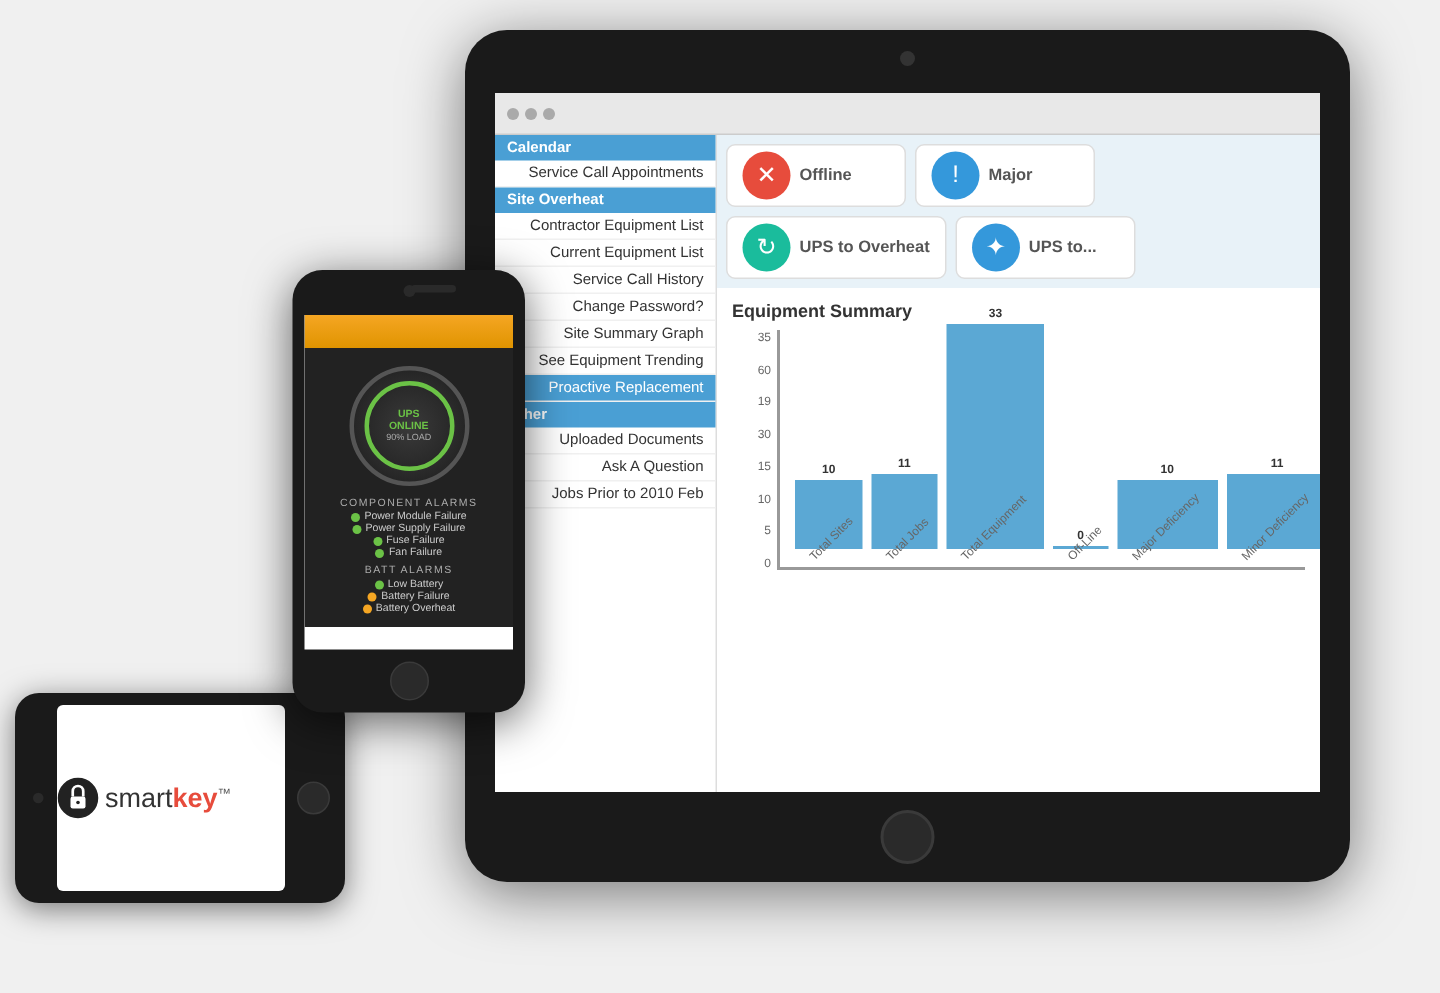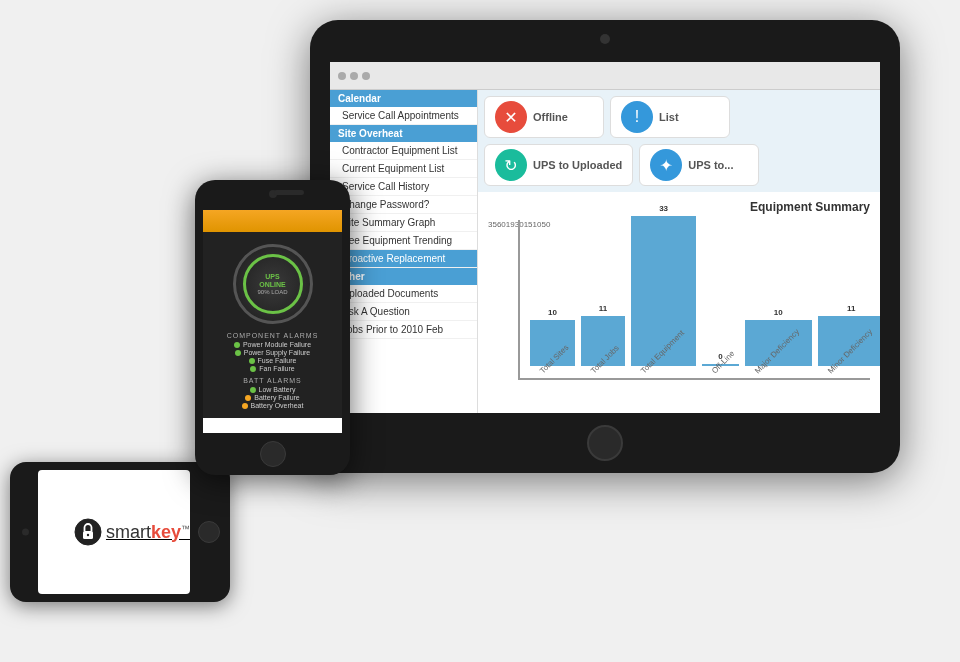--- a/index.html
+++ b/index.html
@@ -11,21 +11,21 @@
       overflow: hidden;
       position: relative;
     }
 
     
     .tablet {
       position: absolute;
       top: 20px;
       left: 310px;
       width: 590px;
-      height: 453px;
+      height: 568px;
       background: #1a1a1a;
       border-radius: 28px;
       box-shadow: 0 8px 40px rgba(0,0,0,0.5);
     }
     .tablet-camera {
       position: absolute;
       top: 14px;
       left: 50%;
       transform: translateX(-50%);
       width: 10px; height: 10px;
@@ -87,20 +87,21 @@
       padding: 3px 8px;
       font-size: 10px;
       font-weight: bold;
     }
     .nav-item {
       padding: 3px 8px 3px 12px;
       color: #333;
       font-size: 10px;
       border-bottom: 1px solid #f0f0f0;
       cursor: pointer;
+      text-align: right;
     }
     .nav-item.active {
       background: #4a9fd4;
       color: #fff;
     }
     .nav-section-header.other { background: #4a9fd4; }
 
     
     .main-content {
       flex: 1;
@@ -149,21 +150,21 @@
     .chart-area {
       flex: 1;
       padding: 8px 10px;
       background: #fff;
     }
     .chart-title {
       font-size: 12px;
       font-weight: bold;
       color: #333;
       margin-bottom: 6px;
-      text-align: right;
+      text-align: left;
     }
     .bar-chart {
       display: flex;
       align-items: flex-end;
       height: 160px;
       gap: 6px;
       padding: 0 10px;
       border-left: 2px solid #999;
       border-bottom: 2px solid #999;
       position: relative;
@@ -348,22 +349,21 @@
     .iphone-screen-land {
       position: absolute;
       top: 8px;
       left: 28px;
       right: 40px;
       bottom: 8px;
       background: #fff;
       border-radius: 4px;
       display: flex;
       align-items: center;
-      justify-content: flex-end;
-      text-decoration: underline;
+      justify-content: flex-start;
     }
     .smartkey-logo {
       display: flex;
       align-items: center;
       gap: 4px;
     }
     .smartkey-icon {
       width: 28px; height: 28px;
     }
   </style>
@@ -400,37 +400,37 @@
 
       <div class="main-content">
 
         <div class="status-cards">
           <div class="status-card">
             <div class="status-icon red">✕</div>
             <span class="status-card-label">Offline</span>
           </div>
           <div class="status-card">
             <div class="status-icon blue">!</div>
-            <span class="status-card-label">List</span>
+            <span class="status-card-label">Major</span>
           </div>
           <div class="status-card">
             <div class="status-icon teal">↻</div>
-            <span class="status-card-label">UPS to Uploaded</span>
+            <span class="status-card-label">UPS to Overheat</span>
           </div>
           <div class="status-card">
             <div class="status-icon blue">✦</div>
             <span class="status-card-label">UPS to...</span>
           </div>
         </div>
 
         <div class="chart-area">
           <div class="chart-title">Equipment Summary</div>
           <div style="position:relative; padding-left:30px;">
 
-            <div style="position:absolute; left:0; top:0; height:160px; display:flex; flex-direction:row; justify-content:space-between; font-size:8px; color:#666; text-align:right; width:26px;">
+            <div style="position:absolute; left:0; top:0; height:160px; display:flex; flex-direction:column; justify-content:space-between; font-size:8px; color:#666; text-align:right; width:26px;">
               <span>35</span>
               <span>60</span>
               <span>19</span>
               <span>30</span>
               <span>15</span>
               <span>10</span>
               <span>5</span>
               <span>0</span>
             </div>
 

